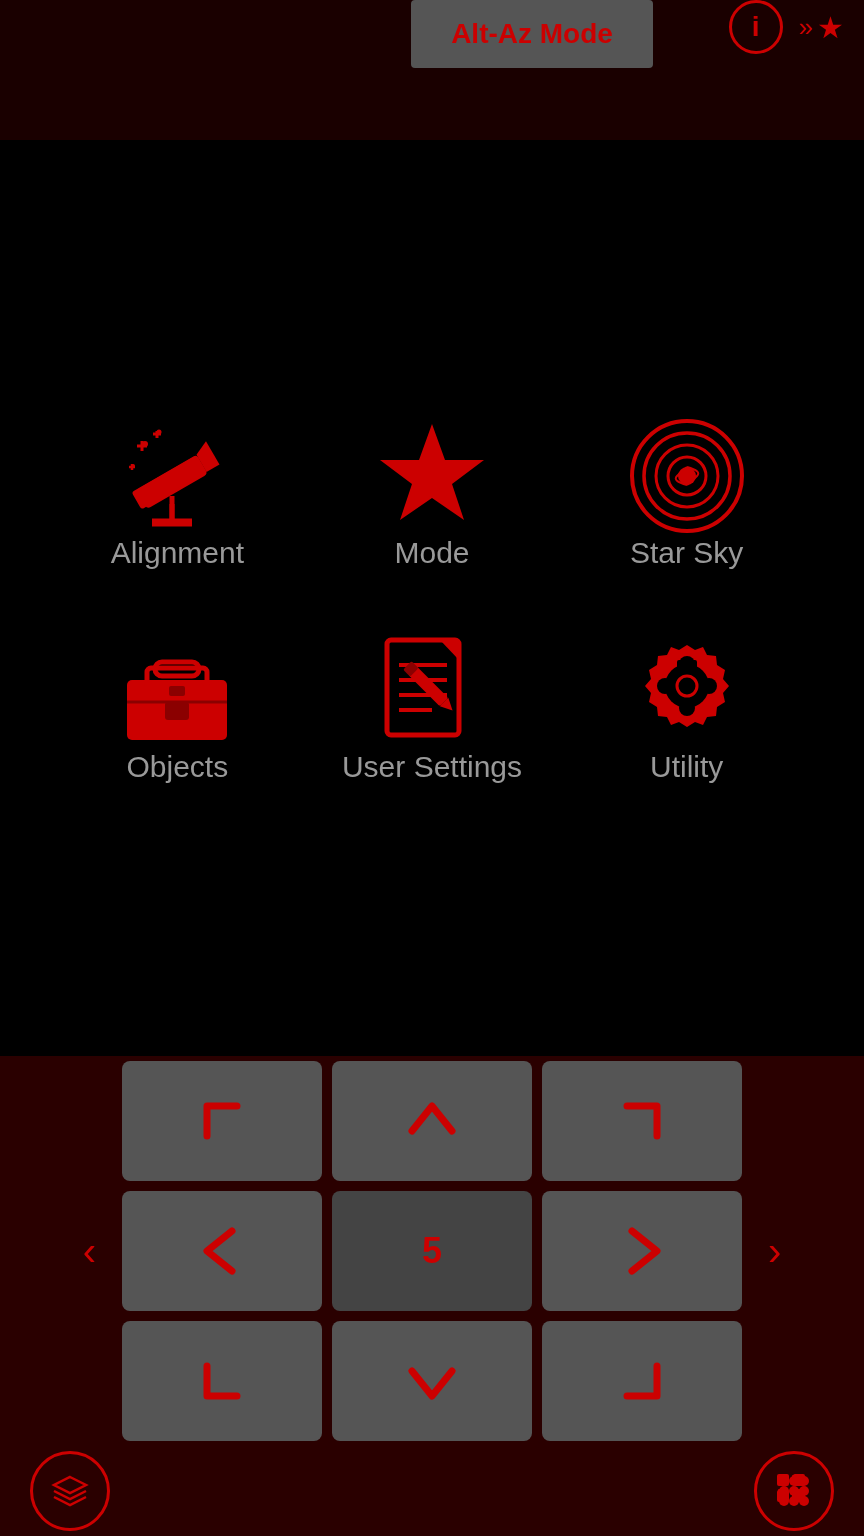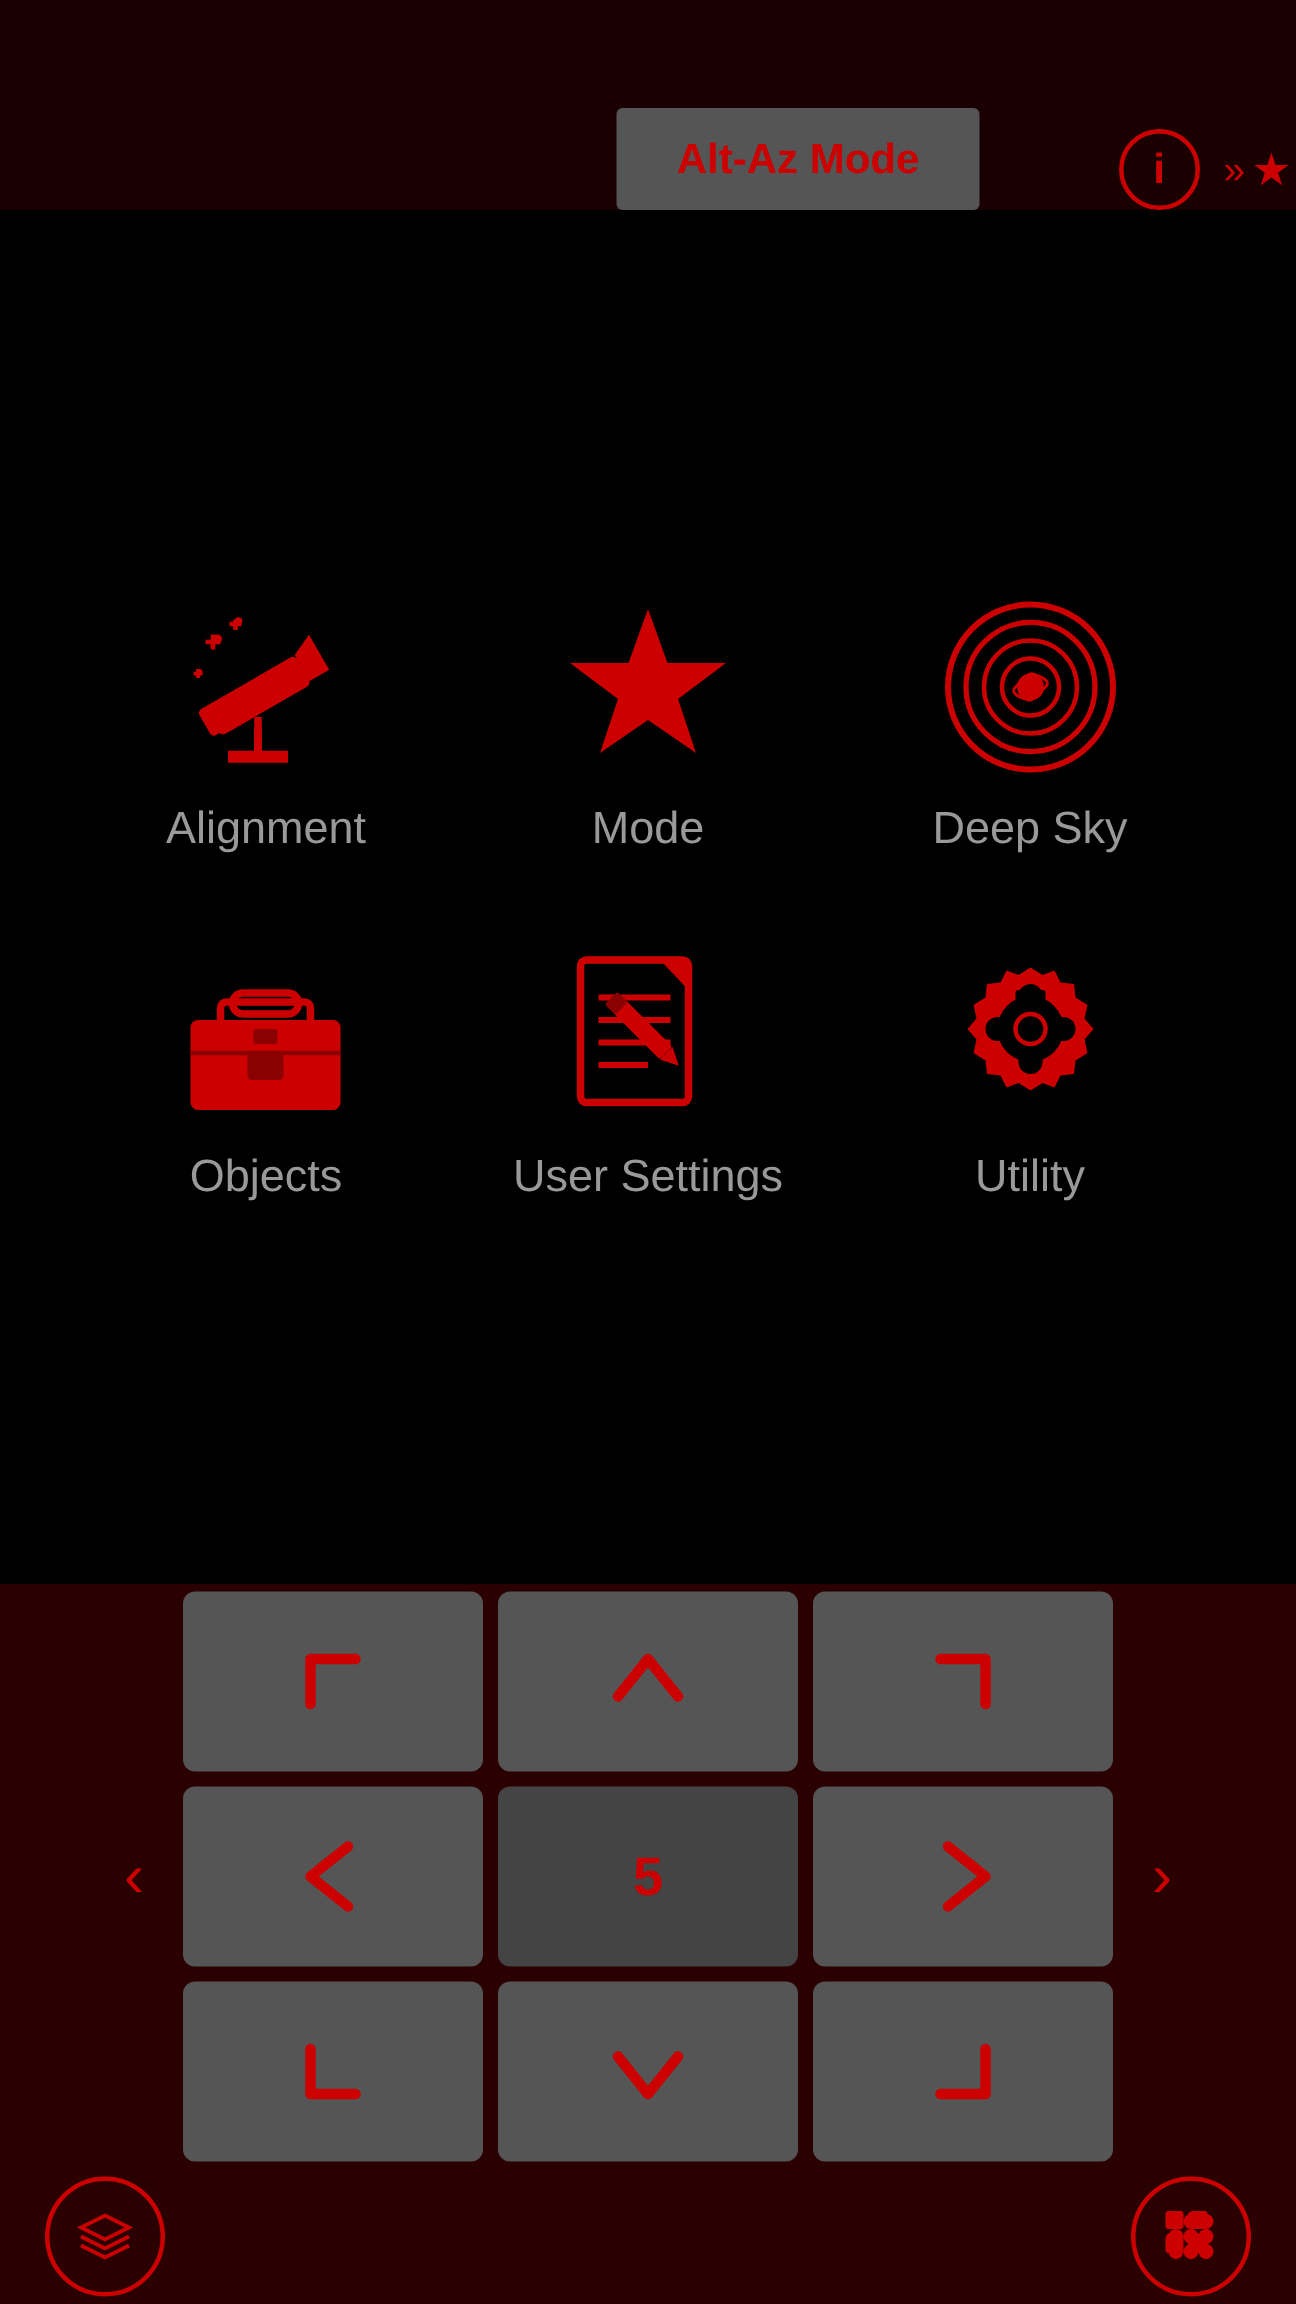--- a/index.html
+++ b/index.html
@@ -11,23 +11,23 @@
       overflow: hidden;
       position: relative;
     }
 
     
     .top-bar {
       width: 100%;
       height: 140px;
       background: #1a0000;
       display: flex;
-      align-items: flex-end;
+      align-items: flex-start;
       justify-content: space-between;
-      padding: 0 3px;
+      padding: 0 20px;
     }
     .mode-btn {
       background: #555;
       color: #cc0000;
       border: none;
       padding: 18px 40px;
       font-size: 28px;
       font-weight: bold;
       cursor: pointer;
       border-radius: 4px;
@@ -76,21 +76,20 @@
       display: grid;
       grid-template-columns: 1fr 1fr 1fr;
       gap: 60px 20px;
       padding: 0 40px;
     }
     .icon-item {
       display: flex;
       flex-direction: column;
       align-items: center;
       justify-content: center;
-      gap: 18px;
       cursor: pointer;
     }
     .icon-item svg {
       width: 120px;
       height: 120px;
     }
     .icon-label {
       color: #999;
       font-size: 30px;
       text-align: center;
@@ -235,21 +234,21 @@
       <svg viewBox="0 0 120 120">
         <circle cx="60" cy="60" r="55" fill="none" stroke="#cc0000" stroke-width="4"></circle>
         <circle cx="60" cy="60" r="43" fill="none" stroke="#cc0000" stroke-width="3.5"></circle>
         <circle cx="60" cy="60" r="31" fill="none" stroke="#cc0000" stroke-width="3"></circle>
         <circle cx="60" cy="60" r="19" fill="none" stroke="#cc0000" stroke-width="3"></circle>
         <circle cx="60" cy="60" r="9" fill="#cc0000"></circle>
 
         <path d="M60,51 Q75,55 70,60 Q65,65 60,69" fill="none" stroke="#cc0000" stroke-width="2"></path>
         <path d="M60,69 Q45,65 50,60 Q55,55 60,51" fill="none" stroke="#cc0000" stroke-width="2"></path>
       </svg>
-      <span class="icon-label">Deep Sky</span>
+      <span class="icon-label">Star Sky</span>
     </div>
 
     <div class="icon-item">
       <svg viewBox="0 0 120 120">
 
         <rect x="10" y="50" width="100" height="60" rx="5" fill="#cc0000"></rect>
         <rect x="30" y="38" width="60" height="20" rx="4" fill="none" stroke="#cc0000" stroke-width="5"></rect>
 
         <rect x="38" y="32" width="44" height="14" rx="7" fill="none" stroke="#cc0000" stroke-width="5"></rect>
 

